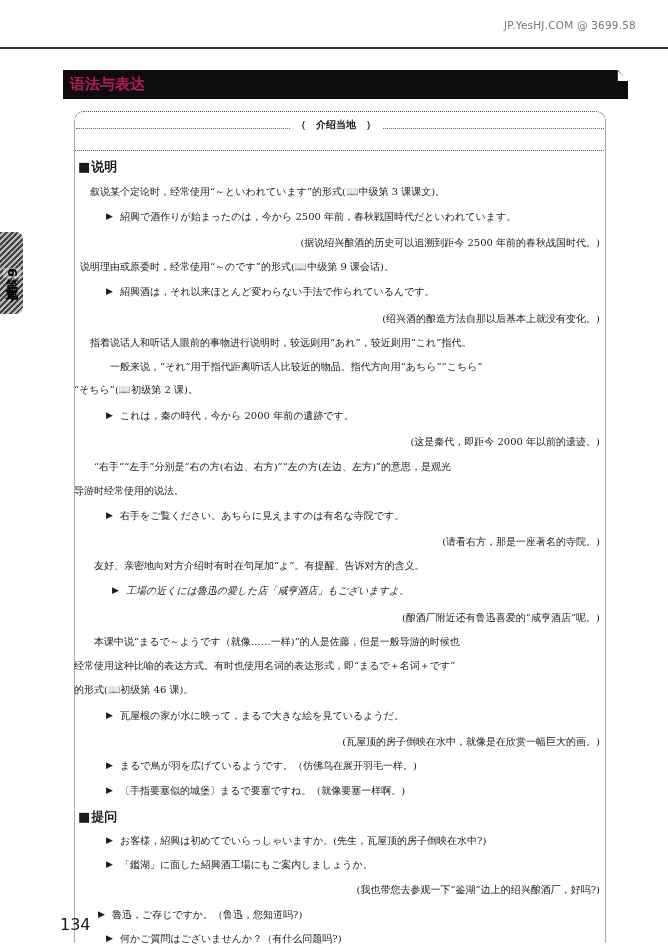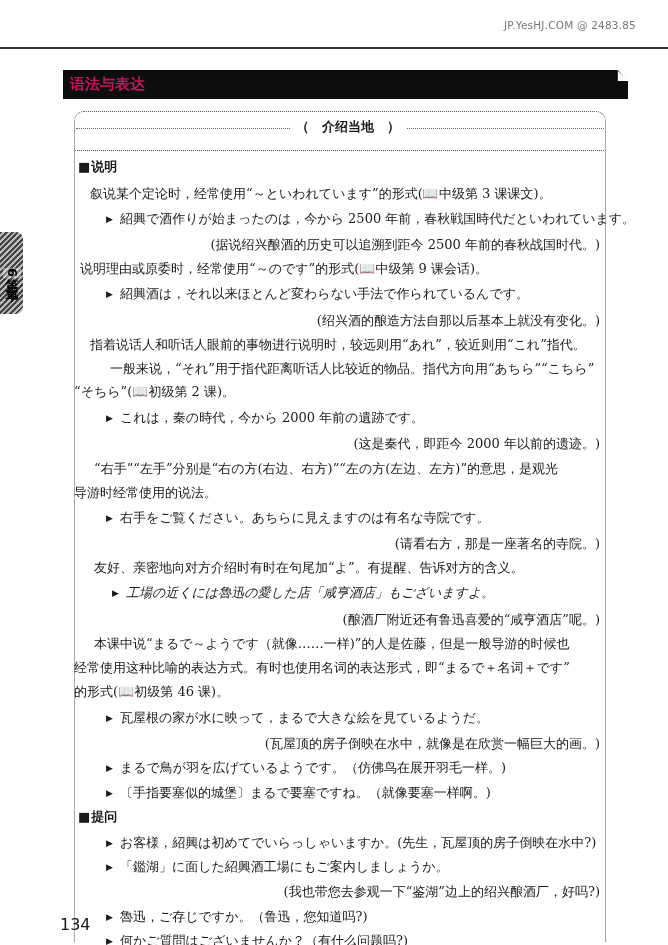--- a/index.html
+++ b/index.html
@@ -27,47 +27,47 @@
   }
   .box {
     position: absolute; top: 111px; left: 74px; width: 530px; height: 830px;
     border: 1.5px dotted #555; border-bottom: none; border-radius: 10px 10px 0 0;
   }
   .box-header-line {
     position: absolute; top: 128px; left: 76px; width: 528px; border-top: 1px dotted #666;
   }
   .box-header-label {
     position: absolute; top: 118px; left: 290px; background: #fff; padding: 0 6px;
-    font-size: 13px; font-weight: bold; font-family: "DejaVu Sans", "Liberation Sans", sans-serif;
+    font-size: 10px; font-weight: bold; font-family: "DejaVu Sans", "Liberation Sans", sans-serif;
   }
   .box-sep { position: absolute; top: 150px; left: 75px; width: 529px; border-top: 1.5px dotted #555; }
   .side-tab {
     position: absolute; top: 232px; left: 0; width: 23px; height: 82px; border-radius: 0 7px 7px 0;
     background: repeating-linear-gradient(135deg, #444 0 2px, #bbb 2px 4px);
     display: flex; align-items: center; justify-content: center;
   }
   .side-tab span {
     writing-mode: vertical-rl; color: #000; font-weight: bold; font-size: 13px;
     font-family: "DejaVu Sans", "Liberation Sans", sans-serif; background: rgba(255,255,255,0.35);
   }
   .content { position: absolute; left: 80px; top: 154px; width: 520px; }
-  .line { position: absolute; left: 0; white-space: nowrap; font-size: 13px; }
+  .line { position: absolute; left: 0; white-space: nowrap; font-size: 10px; }
   .head { font-weight: bold; font-family: "DejaVu Sans", "Liberation Sans", sans-serif; font-size: 13px; }
   .head::before { content: "■"; margin-right: 1px; }
   .bullet::before { content: "▶"; font-size: 9px; margin-right: 7px; position: relative; top: -1px; }
   .right { right: 0; left: auto; }
   .page-num {
     position: absolute; top: 915px; left: 60px; font-size: 16px;
     font-family: "DejaVu Sans", "Liberation Sans", sans-serif;
   }
 </style>
 </head>
 <body>
 
-<div class="watermark">JP.YesHJ.COM @ 2483.85</div>
+<div class="watermark">JP.YesHJ.COM @ 3699.58</div>
 <div class="top-rule"></div>
 
 <div class="section-band"></div>
 <div class="section-band-fold"></div>
 <div class="section-title">语法与表达</div>
 
 <div class="side-tab">
     <span>第6单元</span>
   </div>
 
@@ -103,17 +103,17 @@
   <div class="line bullet" style="top:555px; left:26px;">瓦屋根の家が水に映って，まるで大きな絵を見ているようだ。</div>
   <div class="line right" style="top:581px;">(瓦屋顶的房子倒映在水中，就像是在欣赏一幅巨大的画。)</div>
   <div class="line bullet" style="top:605px; left:26px;">まるで鳥が羽を広げているようです。（仿佛鸟在展开羽毛一样。)</div>
   <div class="line bullet" style="top:630px; left:26px;">〔手指要塞似的城堡〕まるで要塞ですね。（就像要塞一样啊。)</div>
 
   <div class="line head" style="top:654px; left:-2px;">提问</div>
 
   <div class="line bullet" style="top:680px; left:26px;">お客様，紹興は初めてでいらっしゃいますか。(先生，瓦屋顶的房子倒映在水中?)</div>
   <div class="line bullet" style="top:704px; left:26px;">「鑑湖」に面した紹興酒工場にもご案内しましょうか。</div>
   <div class="line right" style="top:729px;">(我也带您去参观一下“鉴湖”边上的绍兴酿酒厂，好吗?)</div>
-  <div class="line bullet" style="top:754px; left:26px;">魯迅，ご存じですか。（鲁迅，您知道吗?)</div>
+  <div class="line bullet" style="top:754px; left:18px;">魯迅，ご存じですか。（鲁迅，您知道吗?)</div>
   <div class="line bullet" style="top:778px; left:26px;">何かご質問はございませんか？（有什么问题吗?)</div>
 </div>
 
 <div class="page-num">134</div>
 
 </body></html>

